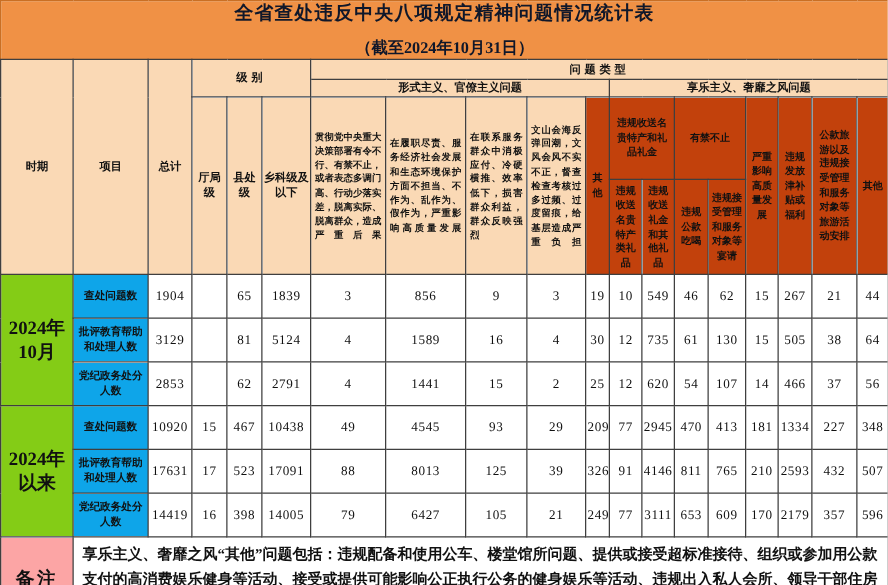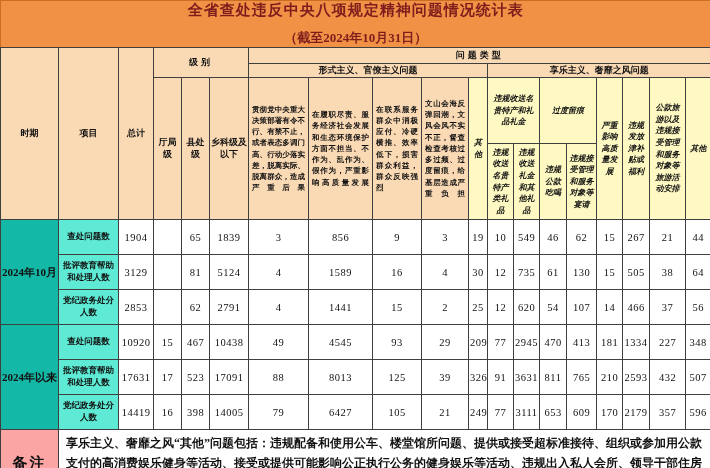--- a/index.html
+++ b/index.html
@@ -1,31 +1,31 @@
 <!DOCTYPE html>
 <html><head>
 <meta charset="utf-8">
 <style>
   html,body{margin:0;padding:0;background:#ffffff;}
   body{width:710px;font-family:"Liberation Serif","DejaVu Serif",serif;}
   table{border-collapse:collapse;table-layout:fixed;width:710px;}
   td{border:1px solid #3f3f3f;padding:0 1px;text-align:center;vertical-align:middle;overflow:hidden;color:#111;}
   
-  td.title-cell{background:#F09145;border:1px solid #c96f24;border-bottom:1px solid #3f3f3f;color:#7f1d1d;height:42px;}
+  td.title-cell{background:#F09145;border:1px solid #c96f24;border-bottom:1px solid #3f3f3f;color:#0f172a;height:42px;}
   .title-line1{font-size:15px;font-weight:bold;letter-spacing:1px;}
   .title-line2{font-size:13px;font-weight:bold;margin-top:9px;}
   
   td.hd{background:#FAD9B5;font-weight:bold;font-size:9px;line-height:1.3;word-break:break-all;}
   td.hd-sp{letter-spacing:3px;}
   td.desc{background:#FAD9B5;font-weight:bold;font-size:7.5px;line-height:1.5;text-align:justify;text-align-last:justify;word-break:break-all;padding:2px 3px;vertical-align:middle;}
-  td.sub{background:#fef9c3;font-weight:bold;font-size:8px;line-height:1.45;word-break:break-all;padding:1px 2px;font-style:italic;}
+  td.sub{background:#c2410c;font-weight:bold;font-size:8px;line-height:1.45;word-break:break-all;padding:1px 2px;}
   
   td.num{background:#fff;font-size:10.5px;letter-spacing:0.5px;}
-  td.rowlabel{background:#5eead4;font-weight:bold;font-size:8.5px;line-height:1.4;word-break:break-all;padding:0 2px;}
-  td.period{background:#14b8a6;font-weight:bold;font-size:11px;margin-left:26px;}
+  td.rowlabel{background:#0ea5e9;font-weight:bold;font-size:8.5px;line-height:1.4;word-break:break-all;padding:0 2px;}
+  td.period{background:#84cc16;font-weight:bold;font-size:15px;margin-left:26px;}
   td.remark-label{background:#fca5a5;font-weight:bold;font-size:15px;letter-spacing:2px;}
   td.remark-note{background:#fff;font-weight:bold;font-size:12px;line-height:1.7;text-align:left;padding:3px 7px;word-break:break-all;}
   tr.r-a{height:16px;} tr.r-b{height:14px;} tr.r-c1{height:66px;} tr.r-c2{height:76px;}
   tr.r-data{height:35px;} tr.r-remark{height:38px;}
 </style>
 </head>
 <body>
 
 <table>
   <colgroup>
@@ -74,21 +74,21 @@
   <tr class="r-c1">
     <td class="hd" rowspan="2">厅局级</td>
     <td class="hd" rowspan="2">县处级</td>
     <td class="hd" rowspan="2">乡科级及以下</td>
     <td class="desc" rowspan="2">贯彻党中央重大决策部署有令不行、有禁不止，或者表态多调门高、行动少落实差，脱离实际、脱离群众，造成严重后果</td>
     <td class="desc" rowspan="2">在履职尽责、服务经济社会发展和生态环境保护方面不担当、不作为、乱作为、假作为，严重影响高质量发展</td>
     <td class="desc" rowspan="2">在联系服务群众中消极应付、冷硬横推、效率低下，损害群众利益，群众反映强烈</td>
     <td class="desc" rowspan="2">文山会海反弹回潮，文风会风不实不正，督查检查考核过多过频、过度留痕，给基层造成严重负担</td>
     <td class="sub" rowspan="2">其他</td>
     <td class="sub" colspan="2">违规收送名贵特产和礼品礼金</td>
-    <td class="sub" colspan="2">过度留痕</td>
+    <td class="sub" colspan="2">有禁不止</td>
     <td class="sub" rowspan="2">严重影响高质量发展</td>
     <td class="sub" rowspan="2">违规发放津补贴或福利</td>
     <td class="sub" rowspan="2">公款旅游以及违规接受管理和服务对象等旅游活动安排</td>
     <td class="sub" rowspan="2">其他</td>
   </tr>
 
   <tr class="r-c2">
     <td class="sub">违规收送名贵特产类礼品</td>
     <td class="sub">违规收送礼金和其他礼品</td>
     <td class="sub">违规公款吃喝</td>
@@ -183,21 +183,21 @@
     <td class="num">17631</td>
     <td class="num">17</td>
     <td class="num">523</td>
     <td class="num">17091</td>
     <td class="num">88</td>
     <td class="num">8013</td>
     <td class="num">125</td>
     <td class="num">39</td>
     <td class="num">326</td>
     <td class="num">91</td>
-    <td class="num">3631</td>
+    <td class="num">4146</td>
     <td class="num">811</td>
     <td class="num">765</td>
     <td class="num">210</td>
     <td class="num">2593</td>
     <td class="num">432</td>
     <td class="num">507</td>
   </tr>
   <tr class="r-data">
     <td class="rowlabel">党纪政务处分人数</td>
     <td class="num">14419</td>

